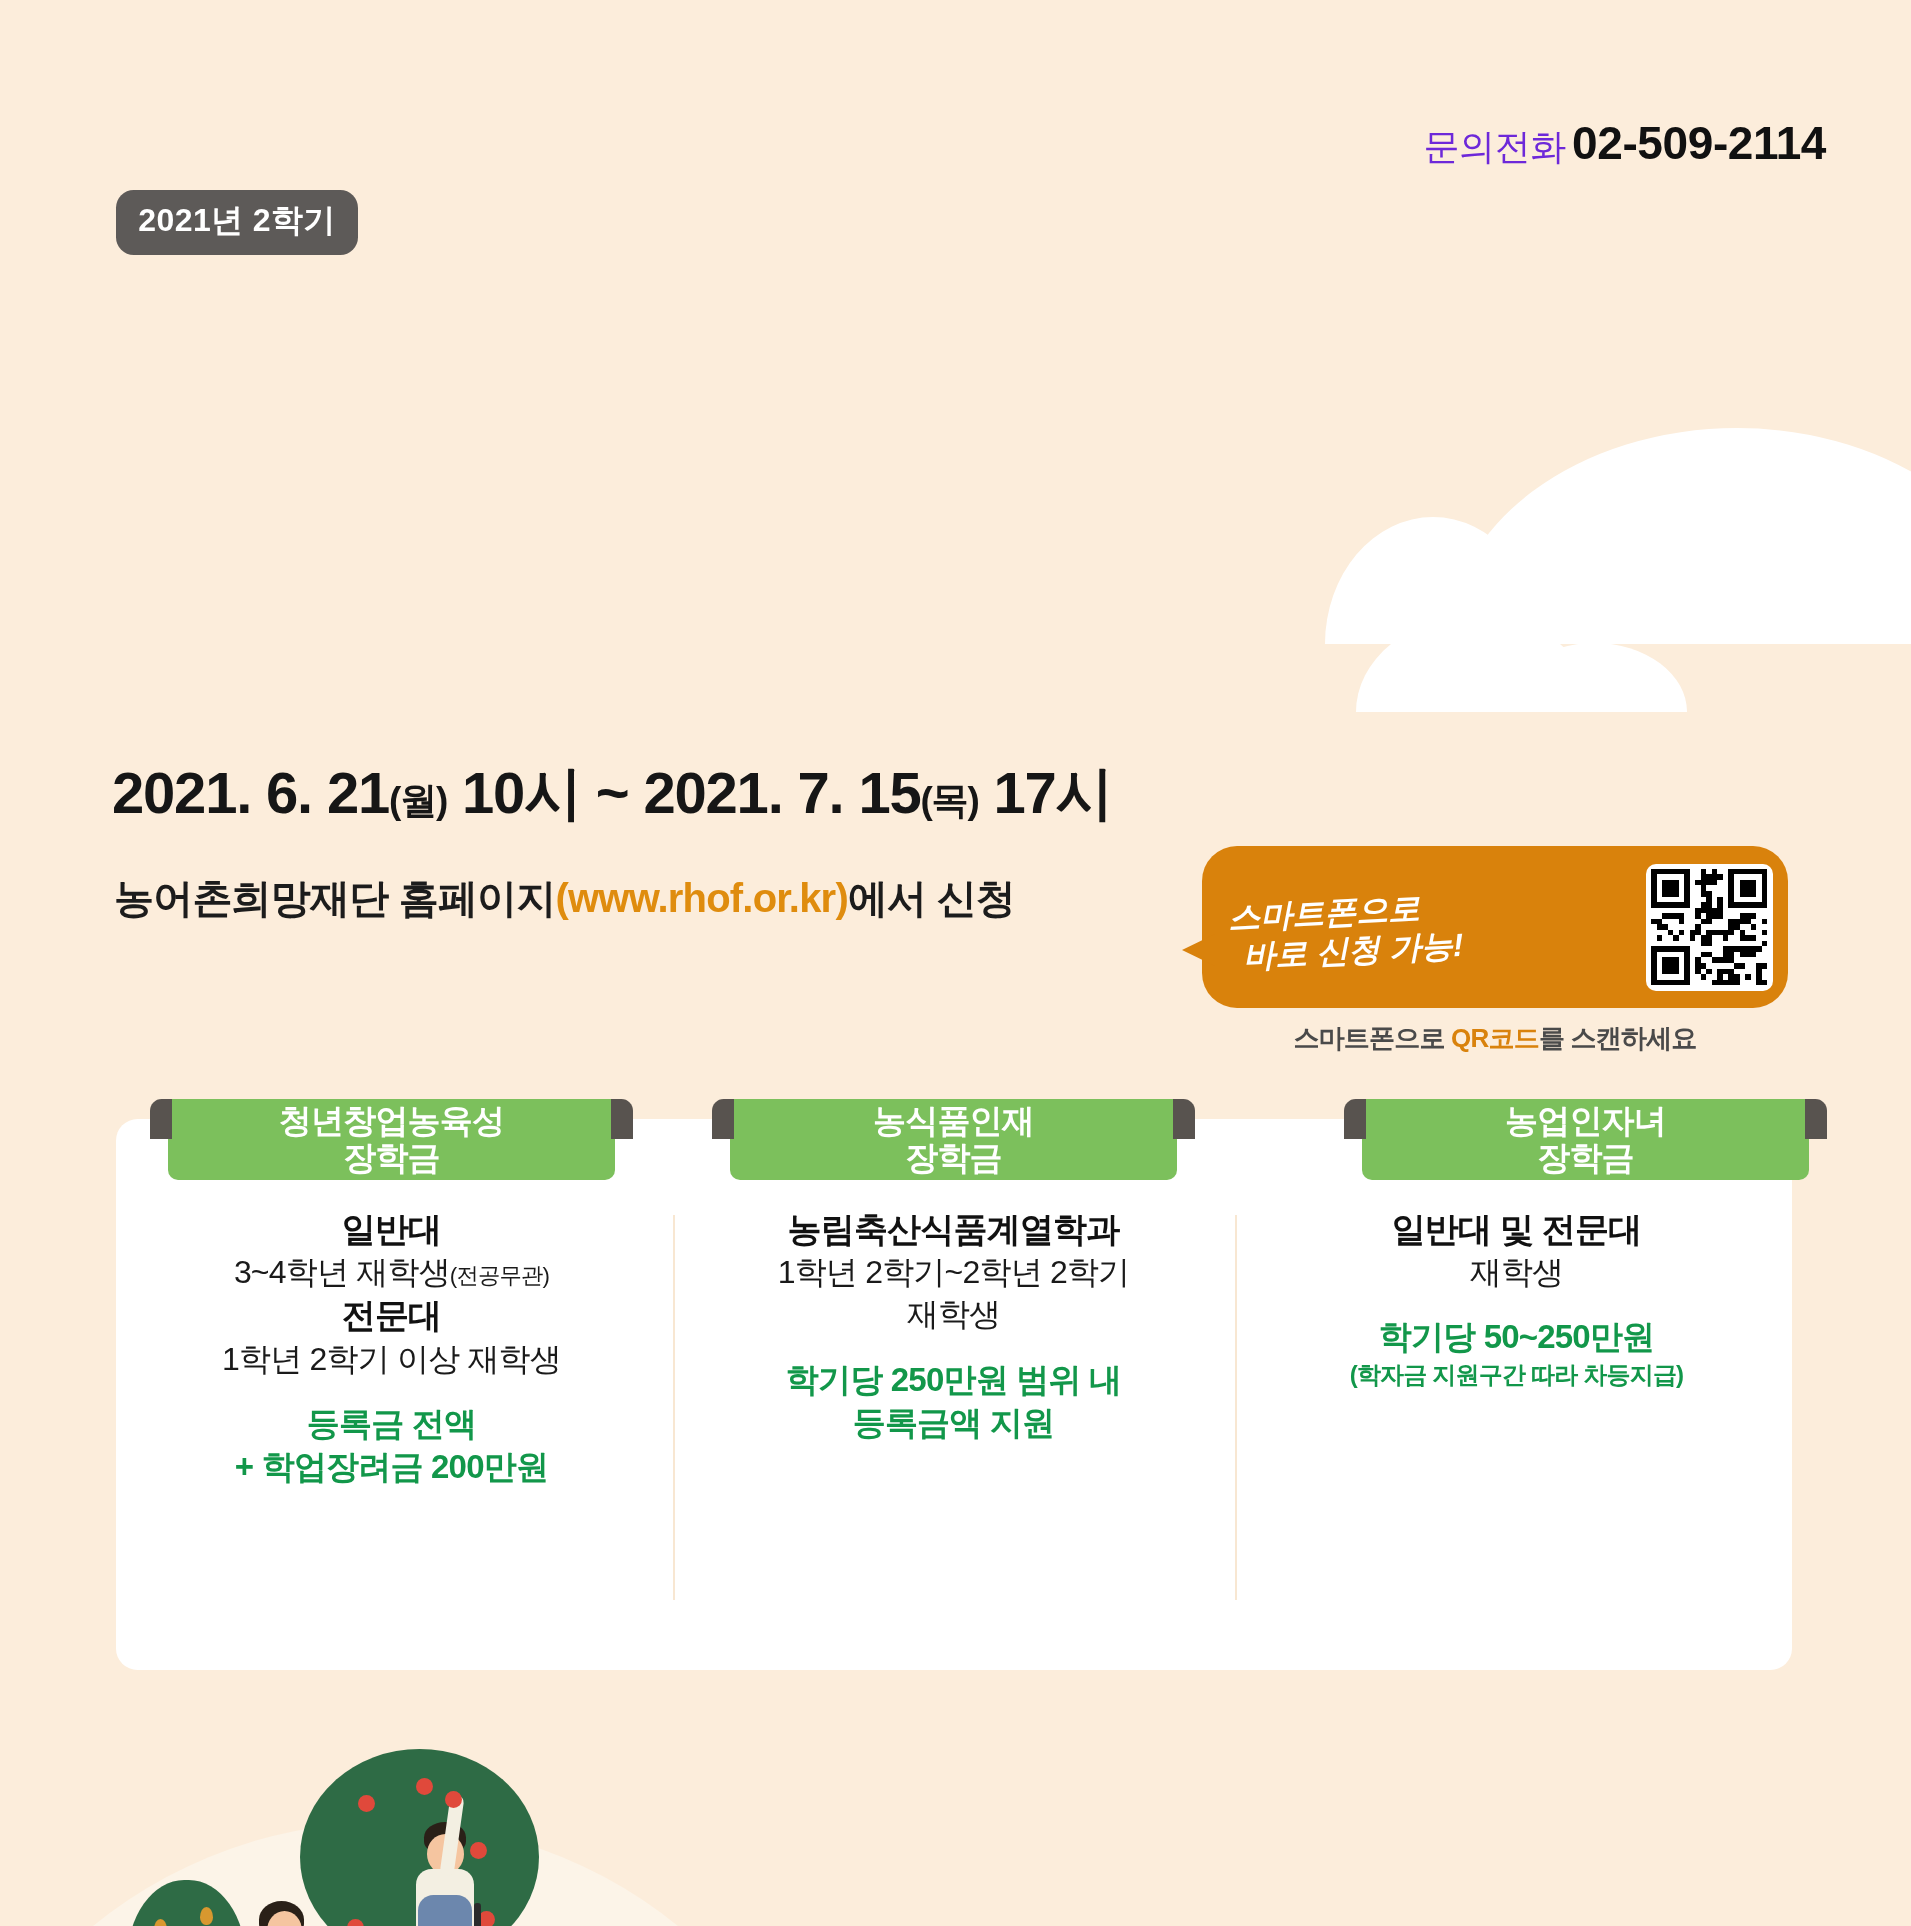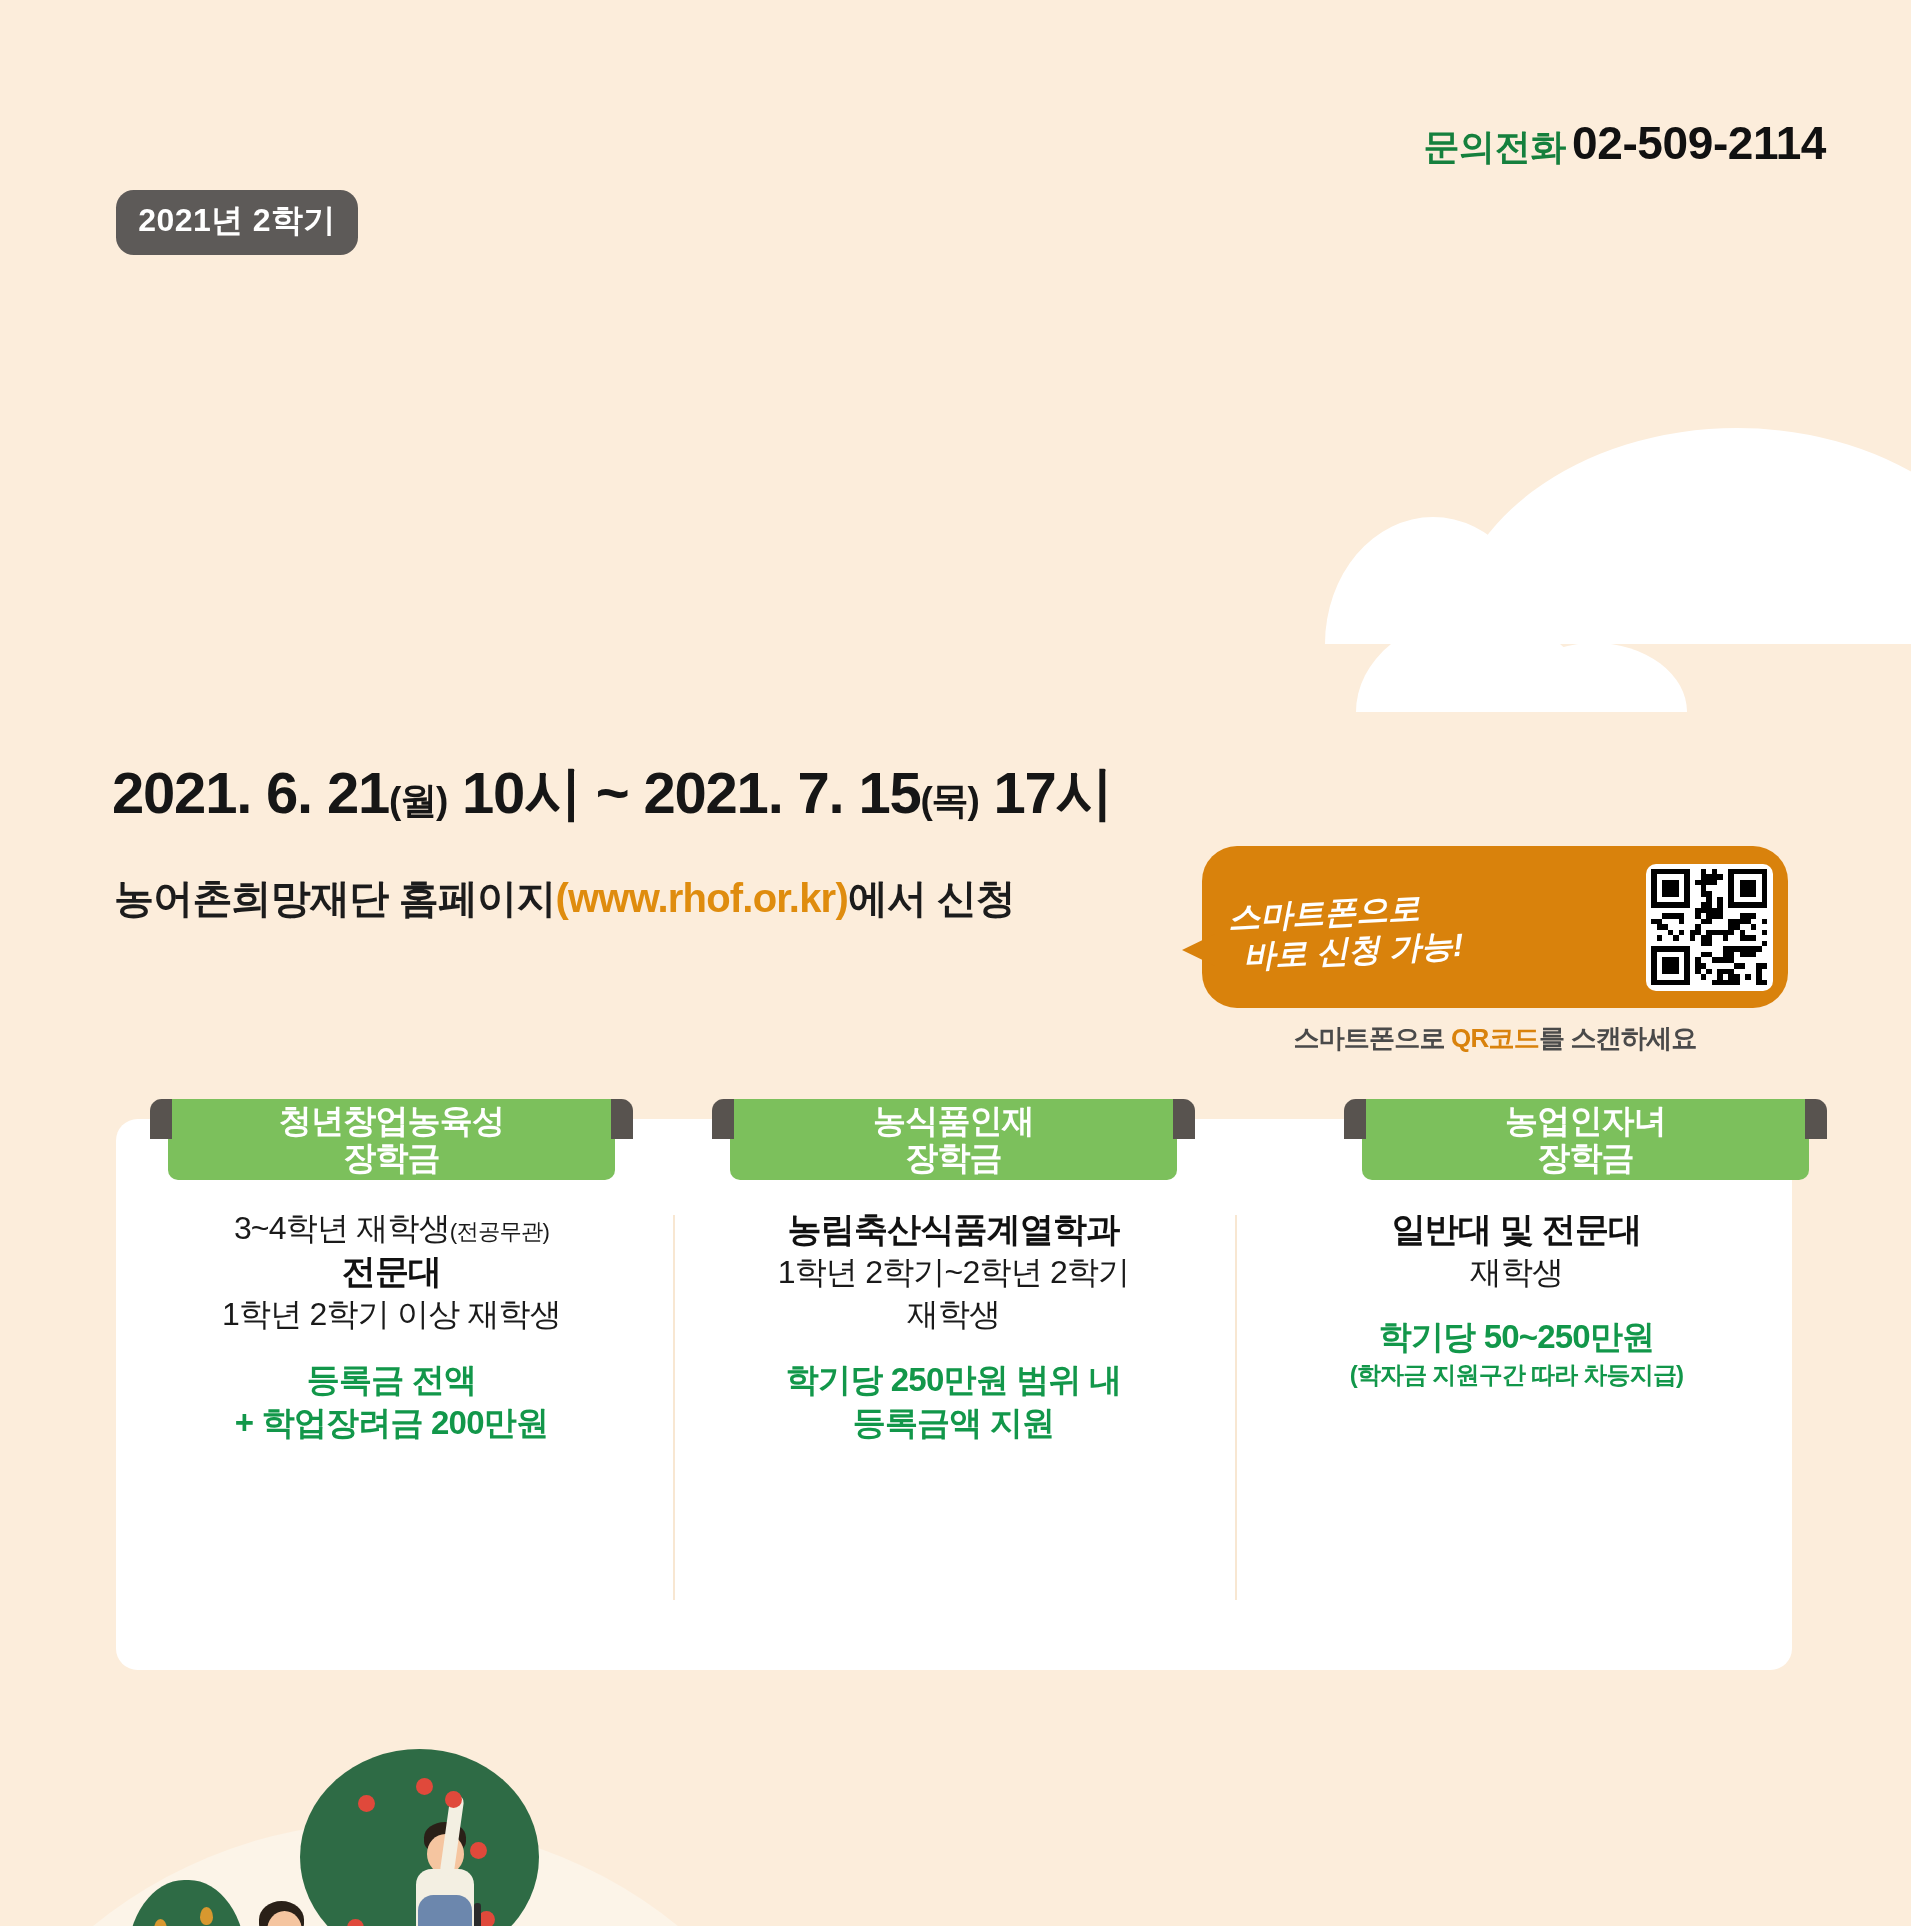--- a/index.html
+++ b/index.html
@@ -12,21 +12,21 @@
 
   
   .cloud{position:absolute;background:#ffffff;border-radius:50% 50% 0 0 / 100% 100% 0 0;}
   .cloud.c1{left:1448px;top:428px;width:578px;height:216px;}
   .cloud.c1:before{content:"";position:absolute;left:-123px;bottom:0;width:216px;height:127px;background:#fff;border-radius:50% 50% 0 0 / 100% 100% 0 0;}
   .cloud.c2{left:1356px;top:616px;width:239px;height:96px;}
   .cloud.c2:before{content:"";position:absolute;left:146px;bottom:0;width:185px;height:69px;background:#fff;border-radius:50% 50% 0 0 / 100% 100% 0 0;}
 
   
   .phone{position:absolute;right:85px;top:116px;font-size:43px;font-weight:700;letter-spacing:-0.4px;white-space:nowrap;}
-  .phone .lbl{color:#15803d;font-size:36px;font-weight:700;margin-right:6.2px;}
+  .phone .lbl{color:#6d28d9;font-size:36px;font-weight:400;margin-right:6.2px;}
   .phone .num{color:#111;font-size:46px;font-weight:700;}
 
   .badge{position:absolute;left:116px;top:190px;background:#5d5a58;color:#fff;
     border-radius:17.7px;padding:9.2px 22.3px 11.6px;font-size:32px;font-weight:700;letter-spacing:0.4px;}
 
   .title{position:absolute;left:112px;top:293px;line-height:0.98;font-weight:800;letter-spacing:-1.5px;}
   .title .ln{font-size:116px;white-space:nowrap;}
   .title .g{color:#0b7a5d;}
   .title .o{color:#df8c0e;}
   .title .ln2{margin-top:8.5px;}
@@ -586,20 +586,21 @@
       </div>
       <div class="tab t3">
         <span class="pin l"></span>
         <span class="pin r"></span>
         <span>농업인자녀</span>
         <span>장학금</span>
       </div>
     </div>
 
     <div class="col c1">
+      <div class="hd">일반대</div>
       <div class="bd"><span>3~4학년 재학생</span><span class="tiny">(전공무관)</span></div>
       <div class="hd">전문대</div>
       <div class="bd">1학년 2학기 이상 재학생</div>
       <div class="amt">
         <span>등록금 전액</span><br>
         <span>+ 학업장려금 200만원</span>
       </div>
     </div>
 
     <div class="col c2">

